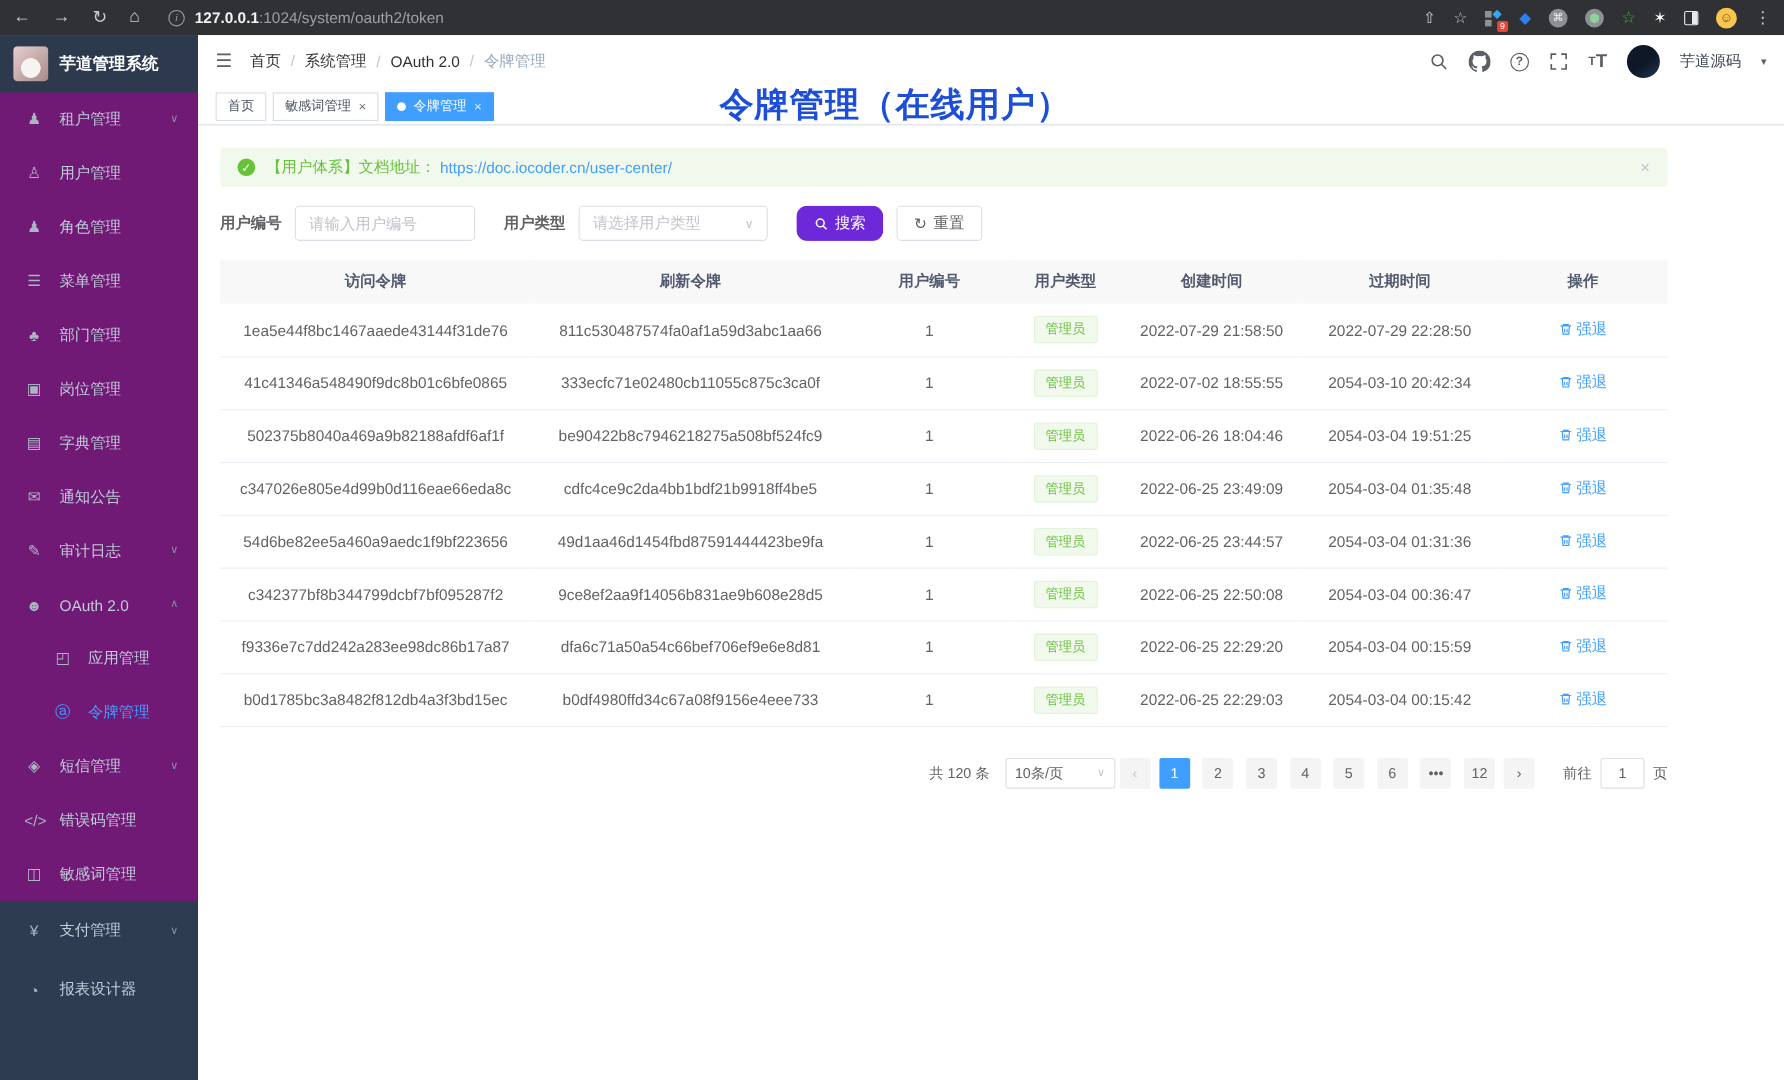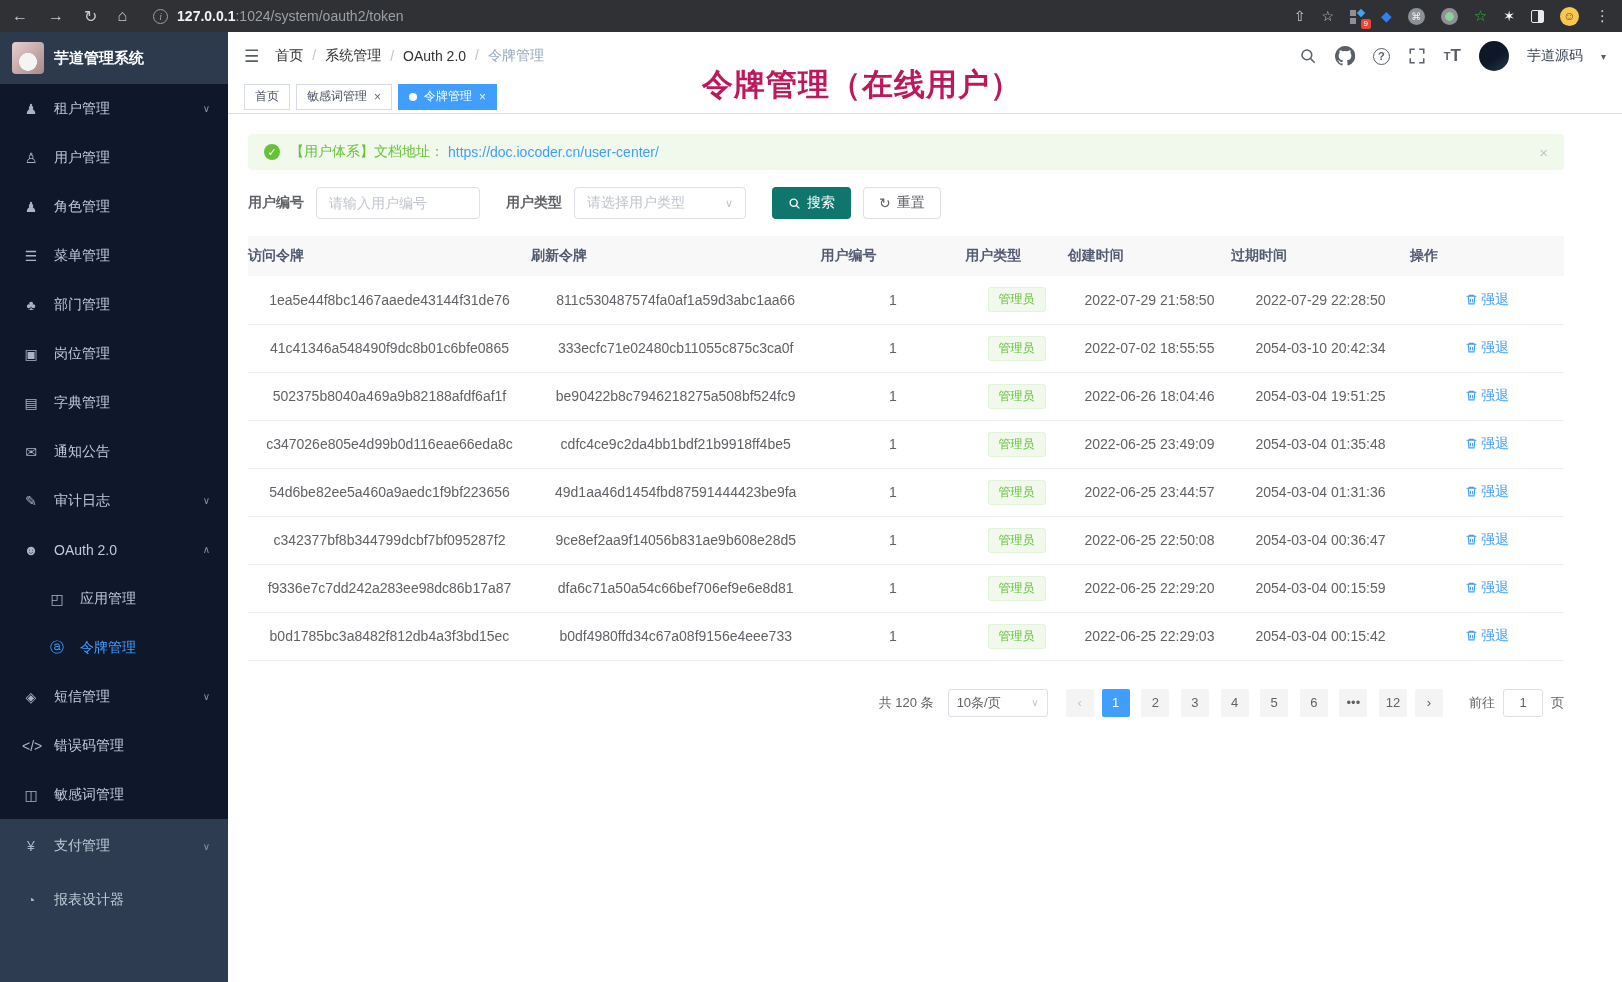--- a/index.html
+++ b/index.html
@@ -32,21 +32,21 @@
   .gstar { color:#26c226; font-size:15px; font-weight:bold; }
   .wblob { color:#fff; font-size:14px; }
   .panel-ic { width:13px; height:13px; border:1.6px solid #e8eaed;
     background:linear-gradient(to right,transparent 0 55%,#e8eaed 55%); border-radius:2px; }
   .prof { width:19px; height:19px; border-radius:50%; background:#f9c74f; color:#6b4b16;
     display:flex; align-items:center; justify-content:center; font-size:12px; }
   .vdots { color:#c8cacd; font-size:15px; letter-spacing:0; }
 
   
   .app { display:flex; height:950px; }
-  .sidebar { width:228px; background:#0f172a; color:#bfcbd9; display:flex; flex-direction:column; }
+  .sidebar { width:180px; background:#701a75; color:#bfcbd9; display:flex; flex-direction:column; }
   .logo { height:52px; background:#2d3a4e; display:flex; align-items:center; gap:10px;
     padding:0 12px; color:#fff; font-weight:bold; font-size:15px; flex:0 0 52px; }
   .logo-avatar { width:32px; height:32px; border-radius:4px;
     background:linear-gradient(135deg,#e7cfcf,#a88a8a);
     background-image:radial-gradient(circle at 50% 62%, #f6f3f3 0 34%, transparent 36%),
       linear-gradient(135deg,#e7cfcf,#a88a8a); }
   .menu { flex:0 0 auto; }
   .m-item { height:49px; display:flex; align-items:center; font-size:14px; cursor:pointer; }
   .m-item .ic { width:18px; margin-left:22px; margin-right:14px; text-align:center;
     font-size:14px; color:#aab5c3; }
@@ -77,22 +77,22 @@
 
   .tabbar { height:34px; display:flex; align-items:center; gap:6px; padding:0 16px;
     border-bottom:1px solid #d8dce5; }
   .tab { height:26px; display:flex; align-items:center; gap:7px; padding:0 10px;
     border:1px solid #d8dce5; background:#fff; font-size:12px; color:#495060; cursor:pointer; }
   .tab .dot { width:8px; height:8px; border-radius:50%; background:#fff; display:none; }
   .tab.active { background:#409eff; border-color:#409eff; color:#fff; }
   .tab.active .dot { display:block; }
   .tab .tclose { font-size:12px; opacity:.85; cursor:pointer; }
 
-  .annotation { position:absolute; top:32px; left:474px; font-size:31px; font-weight:bold;
-    color:#be185d; letter-spacing:1px; pointer-events:none; }
+  .annotation { position:absolute; top:42px; left:474px; font-size:31px; font-weight:bold;
+    color:#1d4ed8; letter-spacing:1px; pointer-events:none; }
 
   .content { padding:20px; width:1356px; }
   .alert { height:36px; background:#f0f9eb; border-radius:4px; display:flex;
     align-items:center; padding:0 16px; font-size:14px; color:#67c23a; }
   .a-check { width:16px; height:16px; border-radius:50%; background:#67c23a; color:#fff;
     font-size:11px; display:flex; align-items:center; justify-content:center; margin-right:10px; }
   .a-link { color:#409eff; margin-left:4px; cursor:pointer; text-decoration:none; }
   .a-close { margin-left:auto; color:#c0c4cc; font-size:15px; cursor:pointer; }
 
   .filters { display:flex; align-items:center; margin-top:17px; font-size:14px; color:#606266; }
@@ -101,37 +101,37 @@
     padding:0 12px; font-size:14px; color:#606266; outline:none;
     font-family:"Liberation Sans","DejaVu Sans",sans-serif; }
   .f-input { width:164px; }
   .f-input::placeholder { color:#c0c4cc; }
   .f-select { width:172px; margin-left:0; display:flex; align-items:center;
     justify-content:space-between; color:#c0c4cc; background:#fff; cursor:pointer; }
   .f-select .chev { color:#c0c4cc; font-size:11px; }
   .gap24 { width:26px; }
   .btn { height:32px; border-radius:4px; font-size:14px; display:inline-flex;
     align-items:center; gap:6px; padding:0 15px; cursor:pointer; border:1px solid transparent; }
-  .btn-primary { background:#0f766e; color:#fff; margin-left:26px; }
+  .btn-primary { background:#6d28d9; color:#fff; margin-left:26px;border-radius:10px; }
   .btn-plain { background:#fff; border-color:#dcdfe6; color:#606266; margin-left:12px; }
 
   table { margin-top:17px; width:100%; border-collapse:collapse; font-size:14px; color:#606266; }
-  thead th { background:#f8f8f9; height:40px; font-weight:bold; color:#515a6e; text-align:left; }
+  thead th { background:#f8f8f9; height:40px; font-weight:bold; color:#515a6e; text-align:center; }
   tbody td { height:48px; border-bottom:1px solid #ebeef5; text-align:center; }
   .tag { display:inline-block; padding:3px 10px; background:#f0f9eb;
     border:1px solid #e1f3d8; color:#67c23a; border-radius:3px; font-size:12px; }
   .force { color:#409eff; cursor:pointer; display:inline-flex; align-items:center; gap:3px; }
   .force svg { display:block; }
 
   .pager { display:flex; justify-content:flex-end; align-items:center; margin-top:28px;
     font-size:13px; color:#606266; }
   .p-total { margin-right:14px; }
   .p-size { width:100px; height:28px; border:1px solid #dcdfe6; border-radius:3px;
     display:flex; align-items:center; justify-content:space-between; padding:0 8px;
-    margin-right:14px; cursor:pointer; background:#fff; }
+    cursor:pointer; background:#fff; }
   .p-size .chev { color:#c0c4cc; font-size:10px; }
   .p-btn { min-width:28px; height:28px; margin:0 4px; background:#f4f4f5; border-radius:2px;
     display:inline-flex; align-items:center; justify-content:center; cursor:pointer;
     padding:0 4px; }
   .p-btn.active { background:#409eff; color:#fff; }
   .p-btn.disabled { color:#c0c4cc; cursor:default; }
   .p-goto { margin-left:22px; display:flex; align-items:center; gap:8px; }
   .p-goto input { width:40px; height:28px; border:1px solid #dcdfe6; border-radius:3px;
     text-align:center; font-size:13px; color:#606266; outline:none; }
   .ic { font-style:normal; }

